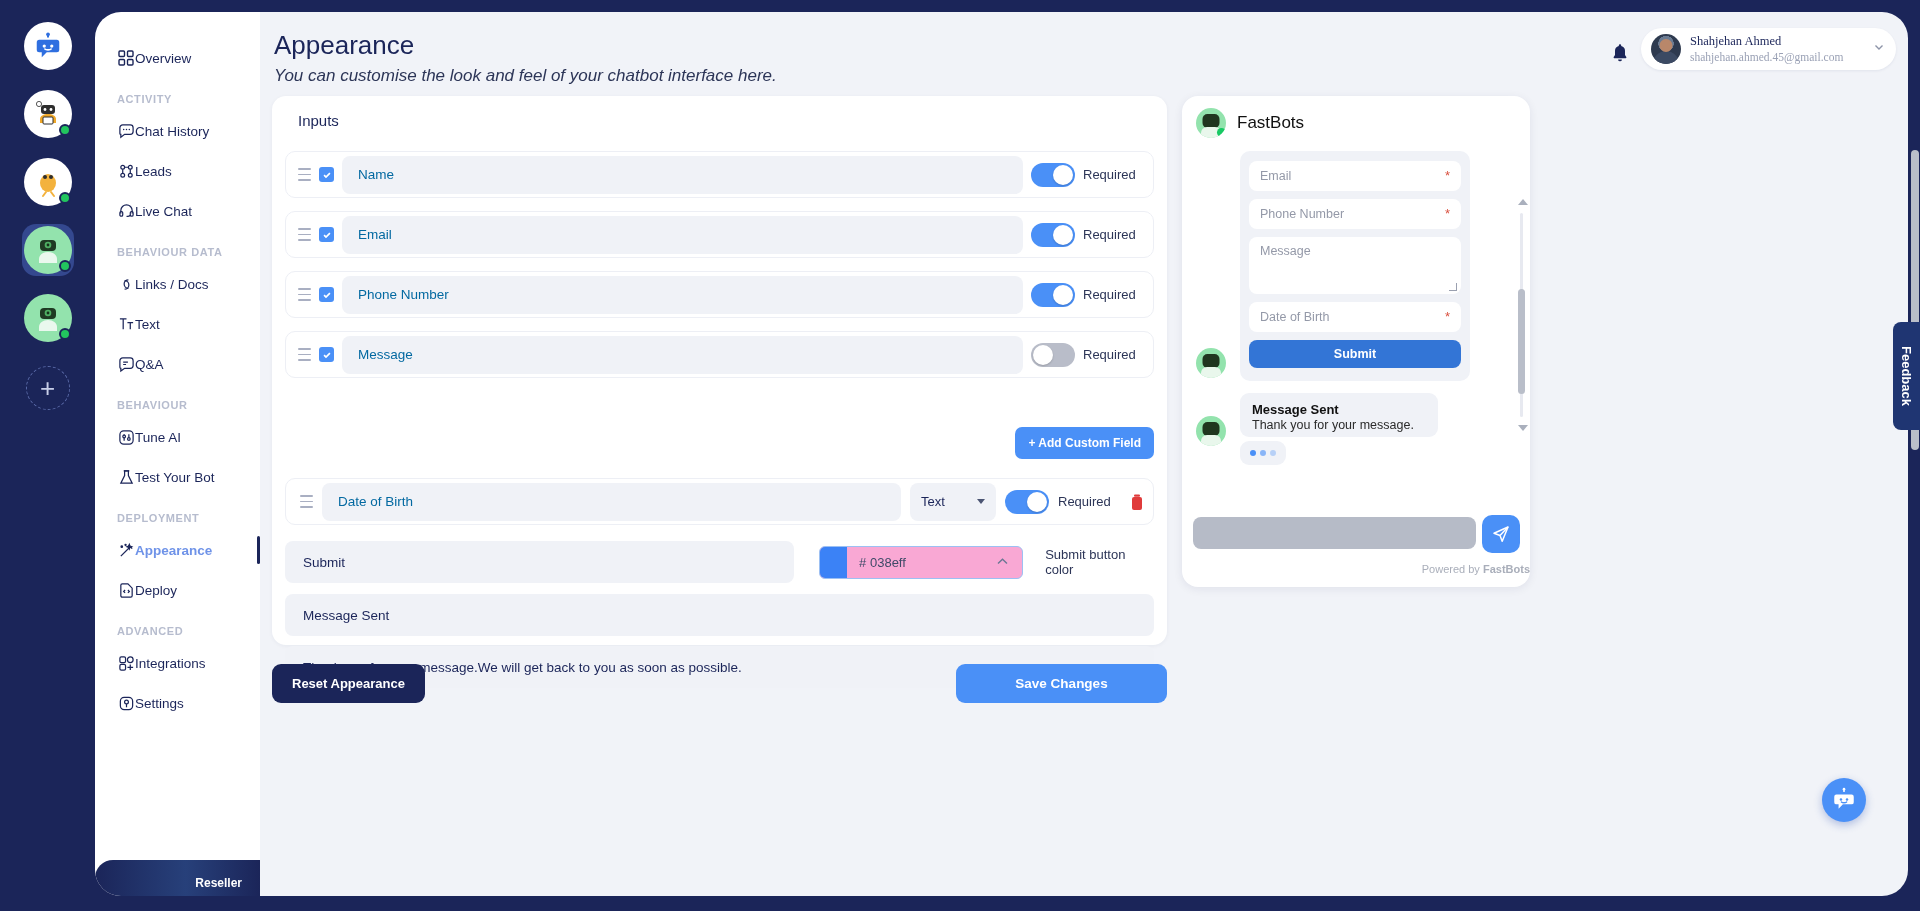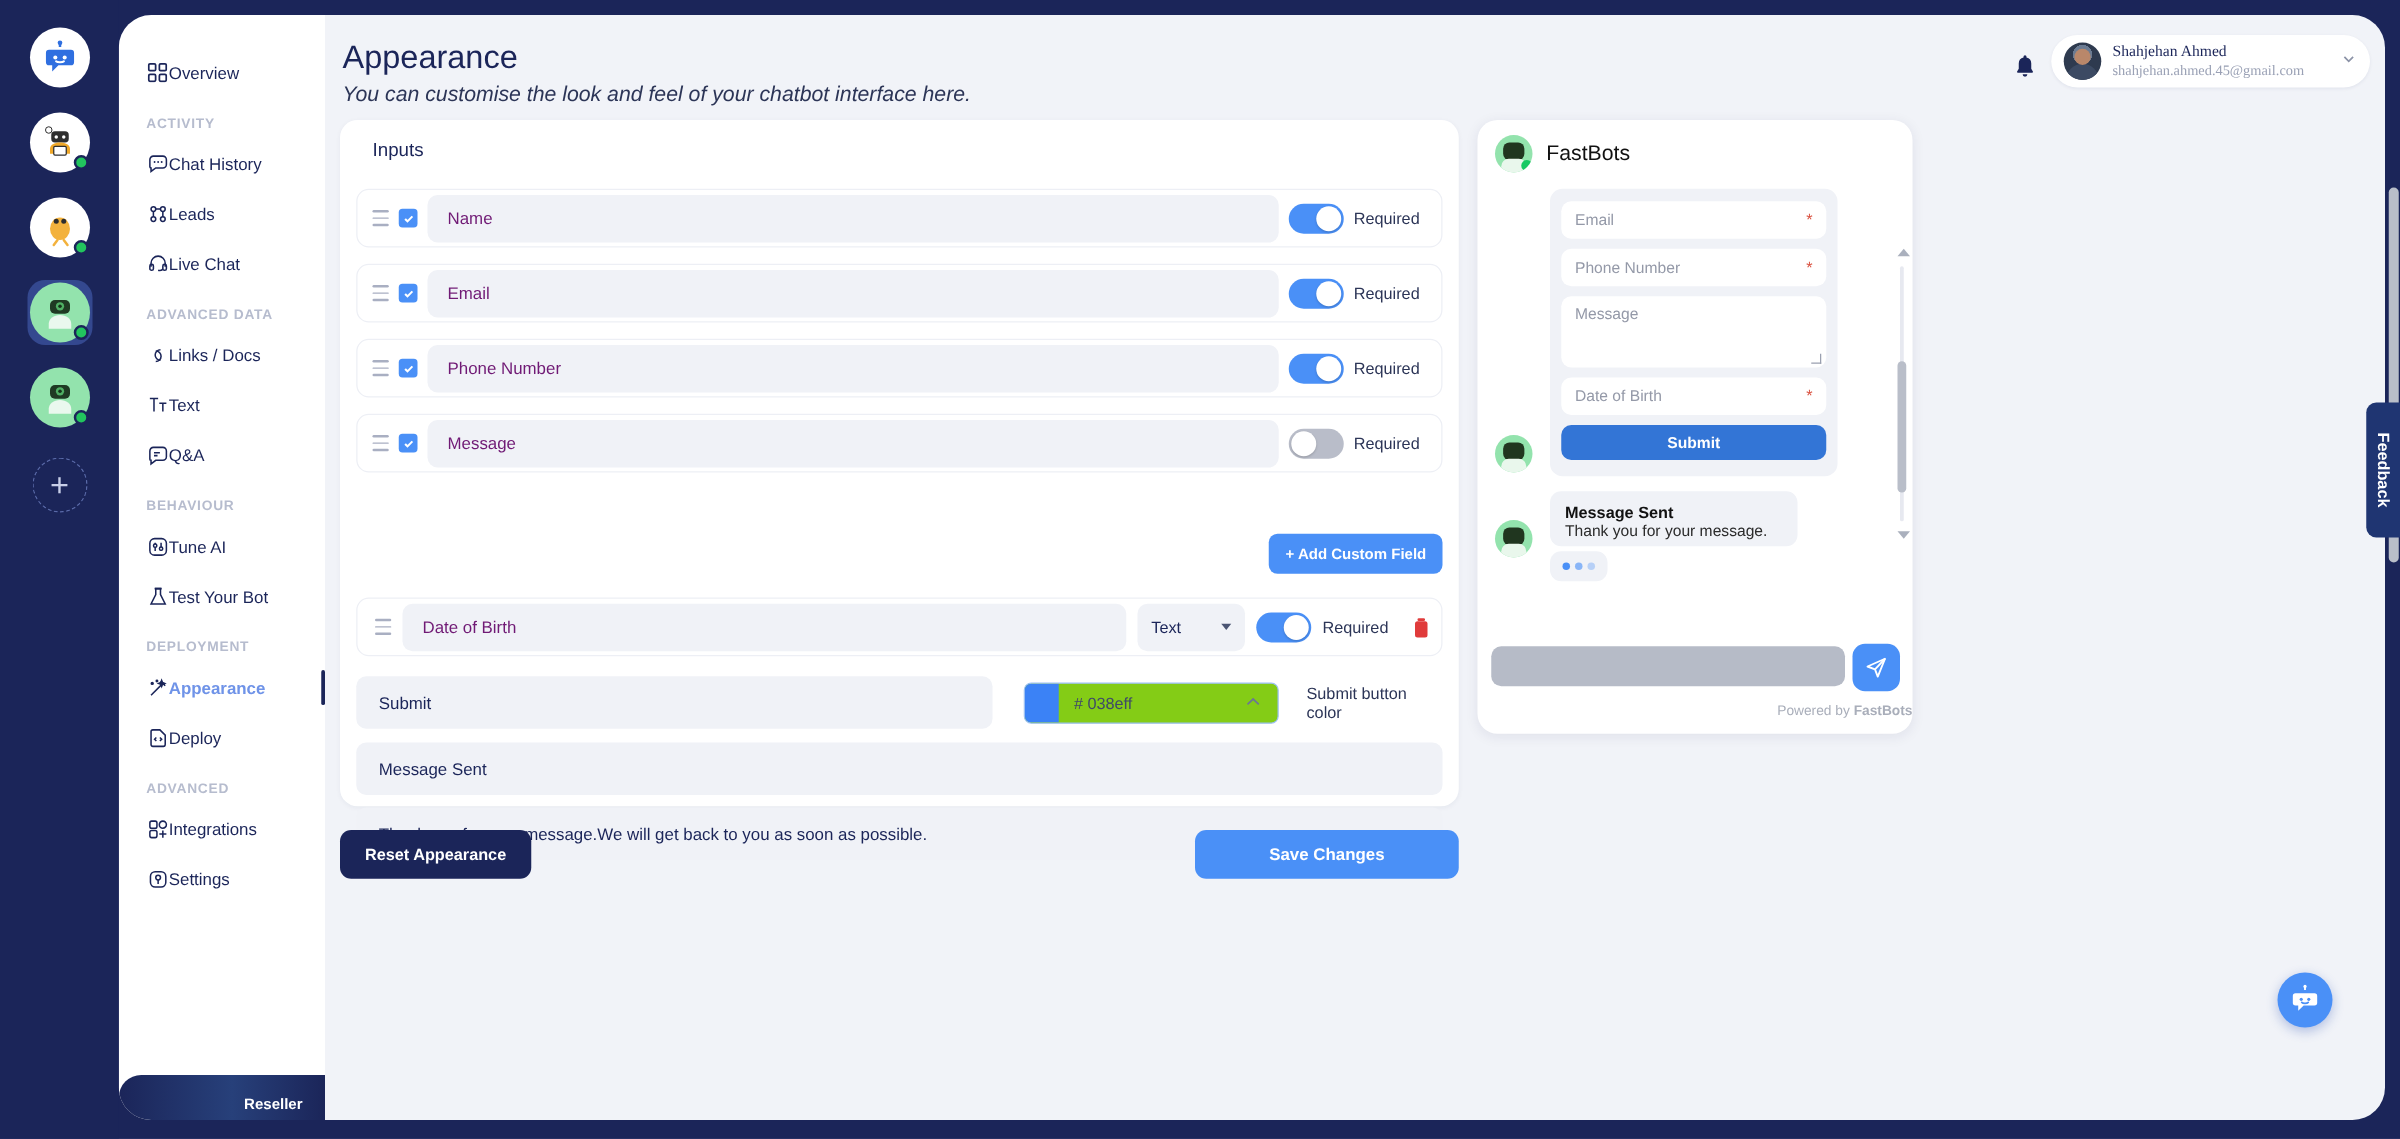--- a/index.html
+++ b/index.html
@@ -146,21 +146,21 @@
   .grip i { display:block; height:1.6px; background:#a9afc2; border-radius:1px; }
   .cbx {
     width: 15px; height: 15px; border-radius: 3px; background: #4a90f7;
     display: flex; align-items: center; justify-content: center;
     flex: 0 0 15px; cursor: pointer;
   }
   .cbx svg { width: 10px; height: 10px; }
   .txtbox {
     flex: 1 1 auto; height: 38px; background: #f0f2f7; border-radius: 8px;
     display: flex; align-items: center; padding: 0 16px;
-    font-size: 13.5px; color: #701a75;
+    font-size: 13.5px; color: #0369a1;
   }
   .toggle {
     width: 44px; height: 24px; border-radius: 12px; position: relative;
     flex: 0 0 44px; cursor: pointer; background: #4a90f7;
   }
   .toggle.off { background: #b9bdc9; }
   .toggle .knob {
     position: absolute; top: 2px; left: 22px; width: 20px; height: 20px;
     border-radius: 50%; background: #fff; box-shadow: 0 1px 2px rgba(0,0,0,.18);
   }
@@ -185,21 +185,21 @@
   .caret { width: 0; height: 0; border-left: 4px solid transparent; border-right: 4px solid transparent; border-top: 5px solid #4b5573; }
   .trash { width: 16px; height: 18px; cursor: pointer; flex: 0 0 16px; }
 
   #submit-row { position: absolute; left: 13px; right: 13px; top: 445px; height: 42px; display: flex; align-items: center; gap: 0; }
   #submit-text {
     width: 523px; height: 42px; background: #f0f2f7; border-radius: 8px;
     display: flex; align-items: center; padding: 0 18px; font-size: 13.5px; color:#1b2559;
   }
   #color-picker {
     margin-left: 25px; width: 210px; height: 33px;
-    border: 1px solid #9cc0f3; border-radius: 6px; background: #84cc16;
+    border: 1px solid #9cc0f3; border-radius: 6px; background: #f9a8d4;
     display: flex; align-items: center; overflow: hidden; cursor: pointer;
   }
   #color-swatch { width: 27px; height: 31px; background: #3b82f6; flex: 0 0 27px; }
   #color-val { flex: 1 1 auto; font-size: 13px; color: #3f4a68; padding-left: 12px; }
   #color-chev { padding-right: 13px; color: #6b7794; font-size: 12px; }
   #color-caption { margin-left: 22px; font-size: 13px; color: #2c3557; }
 
   #msg-sent-row, #msg-body-row {
     position: absolute; left: 13px; right: 13px;
     height: 42px; background: #f0f2f7; border-radius: 8px;
@@ -432,21 +432,21 @@
       <svg width="17" height="17" viewBox="0 0 18 18" fill="none" stroke="#1b2559" stroke-width="1.3">
         <path d="M3 11V8a6 6 0 0 1 12 0v3"></path>
           <rect x="2" y="9" width="3" height="5" rx="1.4"></rect>
         <rect x="13" y="9" width="3" height="5" rx="1.4"></rect>
           <path d="M9 14a4 4 0 0 0 4-1"></path>
       </svg>
     </span>
     <span>Live Chat</span>
   </div>
 
-  <div class="nav-group">ADVANCED DATA</div>
+  <div class="nav-group">BEHAVIOUR DATA</div>
 
   <div class="nav-item">
     <span class="ico">
       <svg width="17" height="17" viewBox="0 0 18 18" fill="none" stroke="#1b2559" stroke-width="1.3">
         <path d="M11 4a4.5 4.5 0 1 0 0 9 4.5 4.5 0 0 1 0-9z"></path>
           <path d="M7 5a4.5 4.5 0 0 1 0 9"></path>
       </svg>
     </span>
     <span>Links / Docs</span>
   </div>

